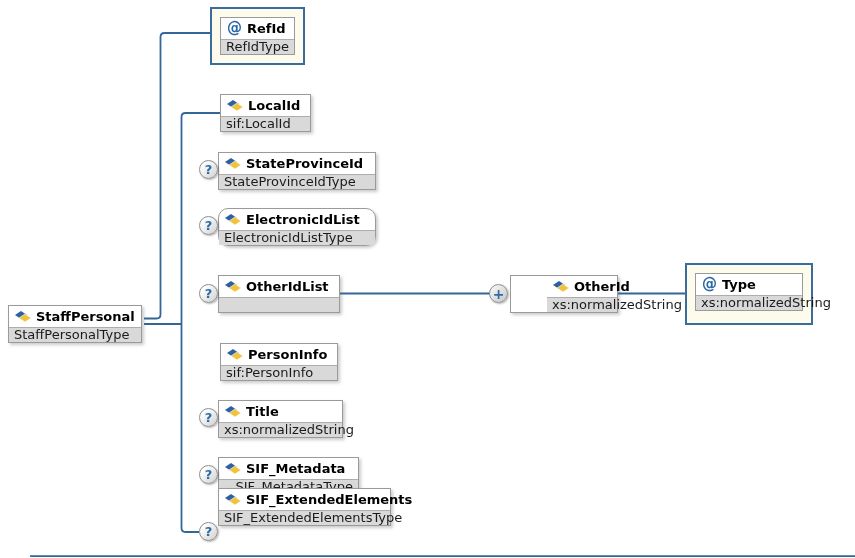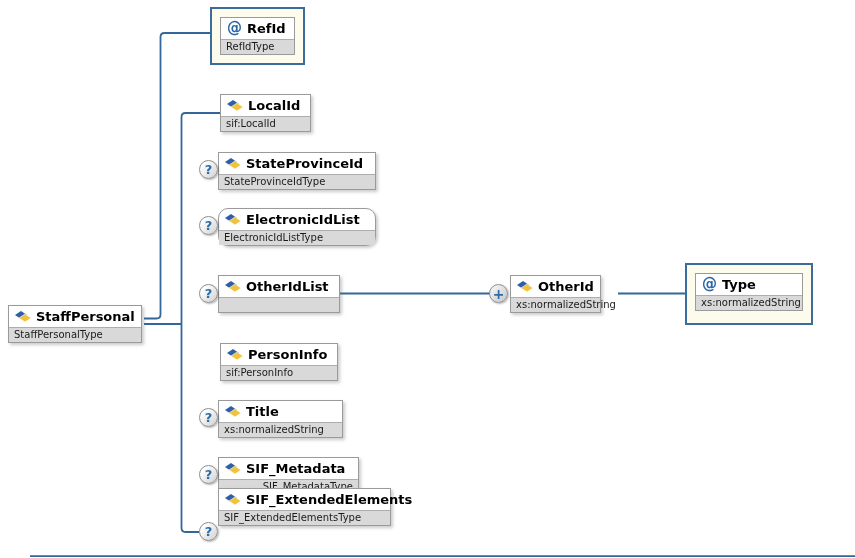--- a/index.html
+++ b/index.html
@@ -4,21 +4,21 @@
 <style>
   html,body{margin:0;padding:0;background:#ffffff;}
   #stage{position:relative;width:855px;height:558px;background:#ffffff;overflow:hidden;
          font-family:"DejaVu Sans",sans-serif;}
   svg.wires{position:absolute;left:0;top:0;pointer-events:none;}
   .box{position:absolute;box-sizing:border-box;border:1px solid #9a9a9a;background:#ffffff;
        box-shadow:2px 2px 3px rgba(110,110,110,.35);z-index:2;}
   .trow{height:21px;display:flex;align-items:center;gap:5px;padding:0 6px;
         font-weight:bold;font-size:13px;color:#000;white-space:nowrap;}
   .brow{height:15px;background:#d9d9d9;border-top:1px solid #adadad;box-sizing:border-box;
-        font-size:10px;line-height:14px;padding:0 5px;color:#1a1a1a;white-space:nowrap;}
+        font-size:13px;line-height:14px;padding:0 5px;color:#1a1a1a;white-space:nowrap;}
   .attrwrap{position:absolute;box-sizing:border-box;background:#fdfcec;border:2px solid #3a6d9e;
             padding:8px;z-index:2;}
   .attrwrap .box{position:relative;box-shadow:none;}
   .badge{position:absolute;width:19px;height:19px;border-radius:50%;
          border:1px solid #8f8f8f;box-sizing:border-box;z-index:3;
          background:linear-gradient(135deg,#ffffff 20%,#d2d2d2 95%);
          box-shadow:1px 1px 2px rgba(0,0,0,.30);
          display:flex;align-items:center;justify-content:center;
          color:#2d6ca5;font-weight:bold;font-size:13px;line-height:1;}
   .badge.plus{background:linear-gradient(135deg,#f0f0f0 20%,#c8c8c8 95%);font-size:14px;}
@@ -111,21 +111,21 @@
         <path d="M10,3 L16,7 L10,11 L4,7 Z" fill="#f2c23a" stroke="#ffffff" stroke-width="0.6"></path>
       </svg>
       <span>OtherIdList</span>
     </div>
     <div class="brow"></div>
   </div>
 
   <div class="badge plus" style="left:489px;top:284px;">
     <span>+</span>
   </div>
-  <div class="box" style="left:510px;top:275px;width:91px;">
+  <div class="box" style="left:510px;top:275px;width:108px;padding-left:36px;">
     <div class="trow">
       <svg class="eicon" width="16" height="12" viewBox="0 0 16 12">
         <path d="M6,0 L12,4 L6,8 L0,4 Z" fill="#2f5fa5"></path>
         <path d="M10,3 L16,7 L10,11 L4,7 Z" fill="#f2c23a" stroke="#ffffff" stroke-width="0.6"></path>
       </svg>
       <span>OtherId</span>
     </div>
     <div class="brow">xs:normalizedString</div>
   </div>
 

